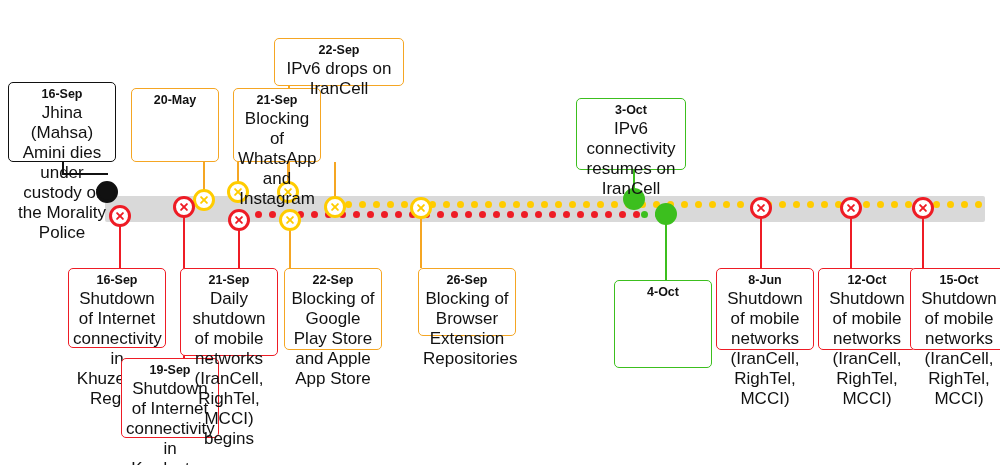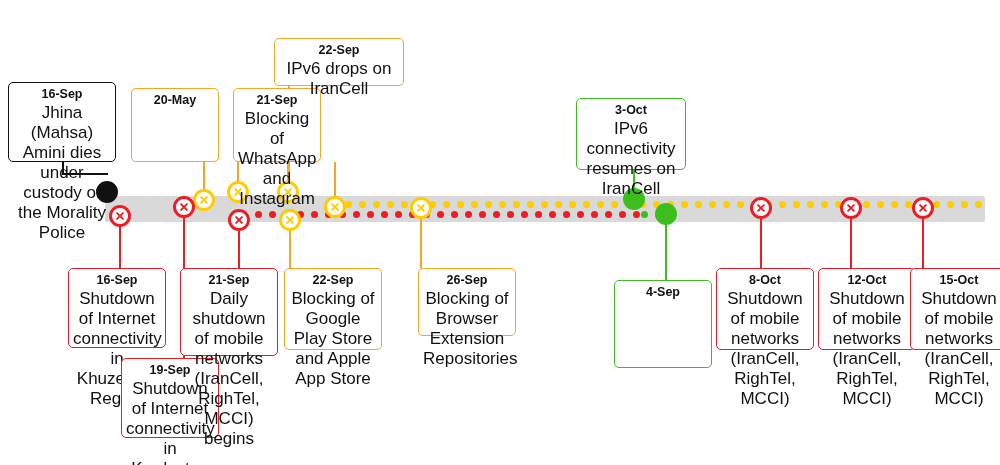--- a/index.html
+++ b/index.html
@@ -328,25 +328,25 @@
     <span class="bdate">22-Sep</span>
     <span class="btext">Blocking of Google Play Store and Apple App Store</span>
   </div>
 
   <div class="box" style="left:403px; top:268px; width:98px; height:68px; border-color:#f5a623;margin-left:15px;">
     <span class="bdate">26-Sep</span>
     <span class="btext">Blocking of Browser Extension Repositories</span>
   </div>
 
   <div class="box" style="left:614px; top:280px; width:98px; height:88px; border-color:#3cbf1e;">
-    <span class="bdate">4-Sep</span>
+    <span class="bdate">4-Oct</span>
   </div>
 
   <div class="box" style="left:716px; top:268px; width:98px; height:82px; border-color:#ee1c25;">
-    <span class="bdate">8-Oct</span>
+    <span class="bdate">8-Jun</span>
     <span class="btext">Shutdown of mobile networks (IranCell, RighTel, MCCI)</span>
   </div>
 
   <div class="box" style="left:818px; top:268px; width:98px; height:82px; border-color:#ee1c25;">
     <span class="bdate">12-Oct</span>
     <span class="btext">Shutdown of mobile networks (IranCell, RighTel, MCCI)</span>
   </div>
 
   <div class="box" style="left:910px; top:268px; width:98px; height:82px; border-color:#ee1c25;">
     <span class="bdate">15-Oct</span>

